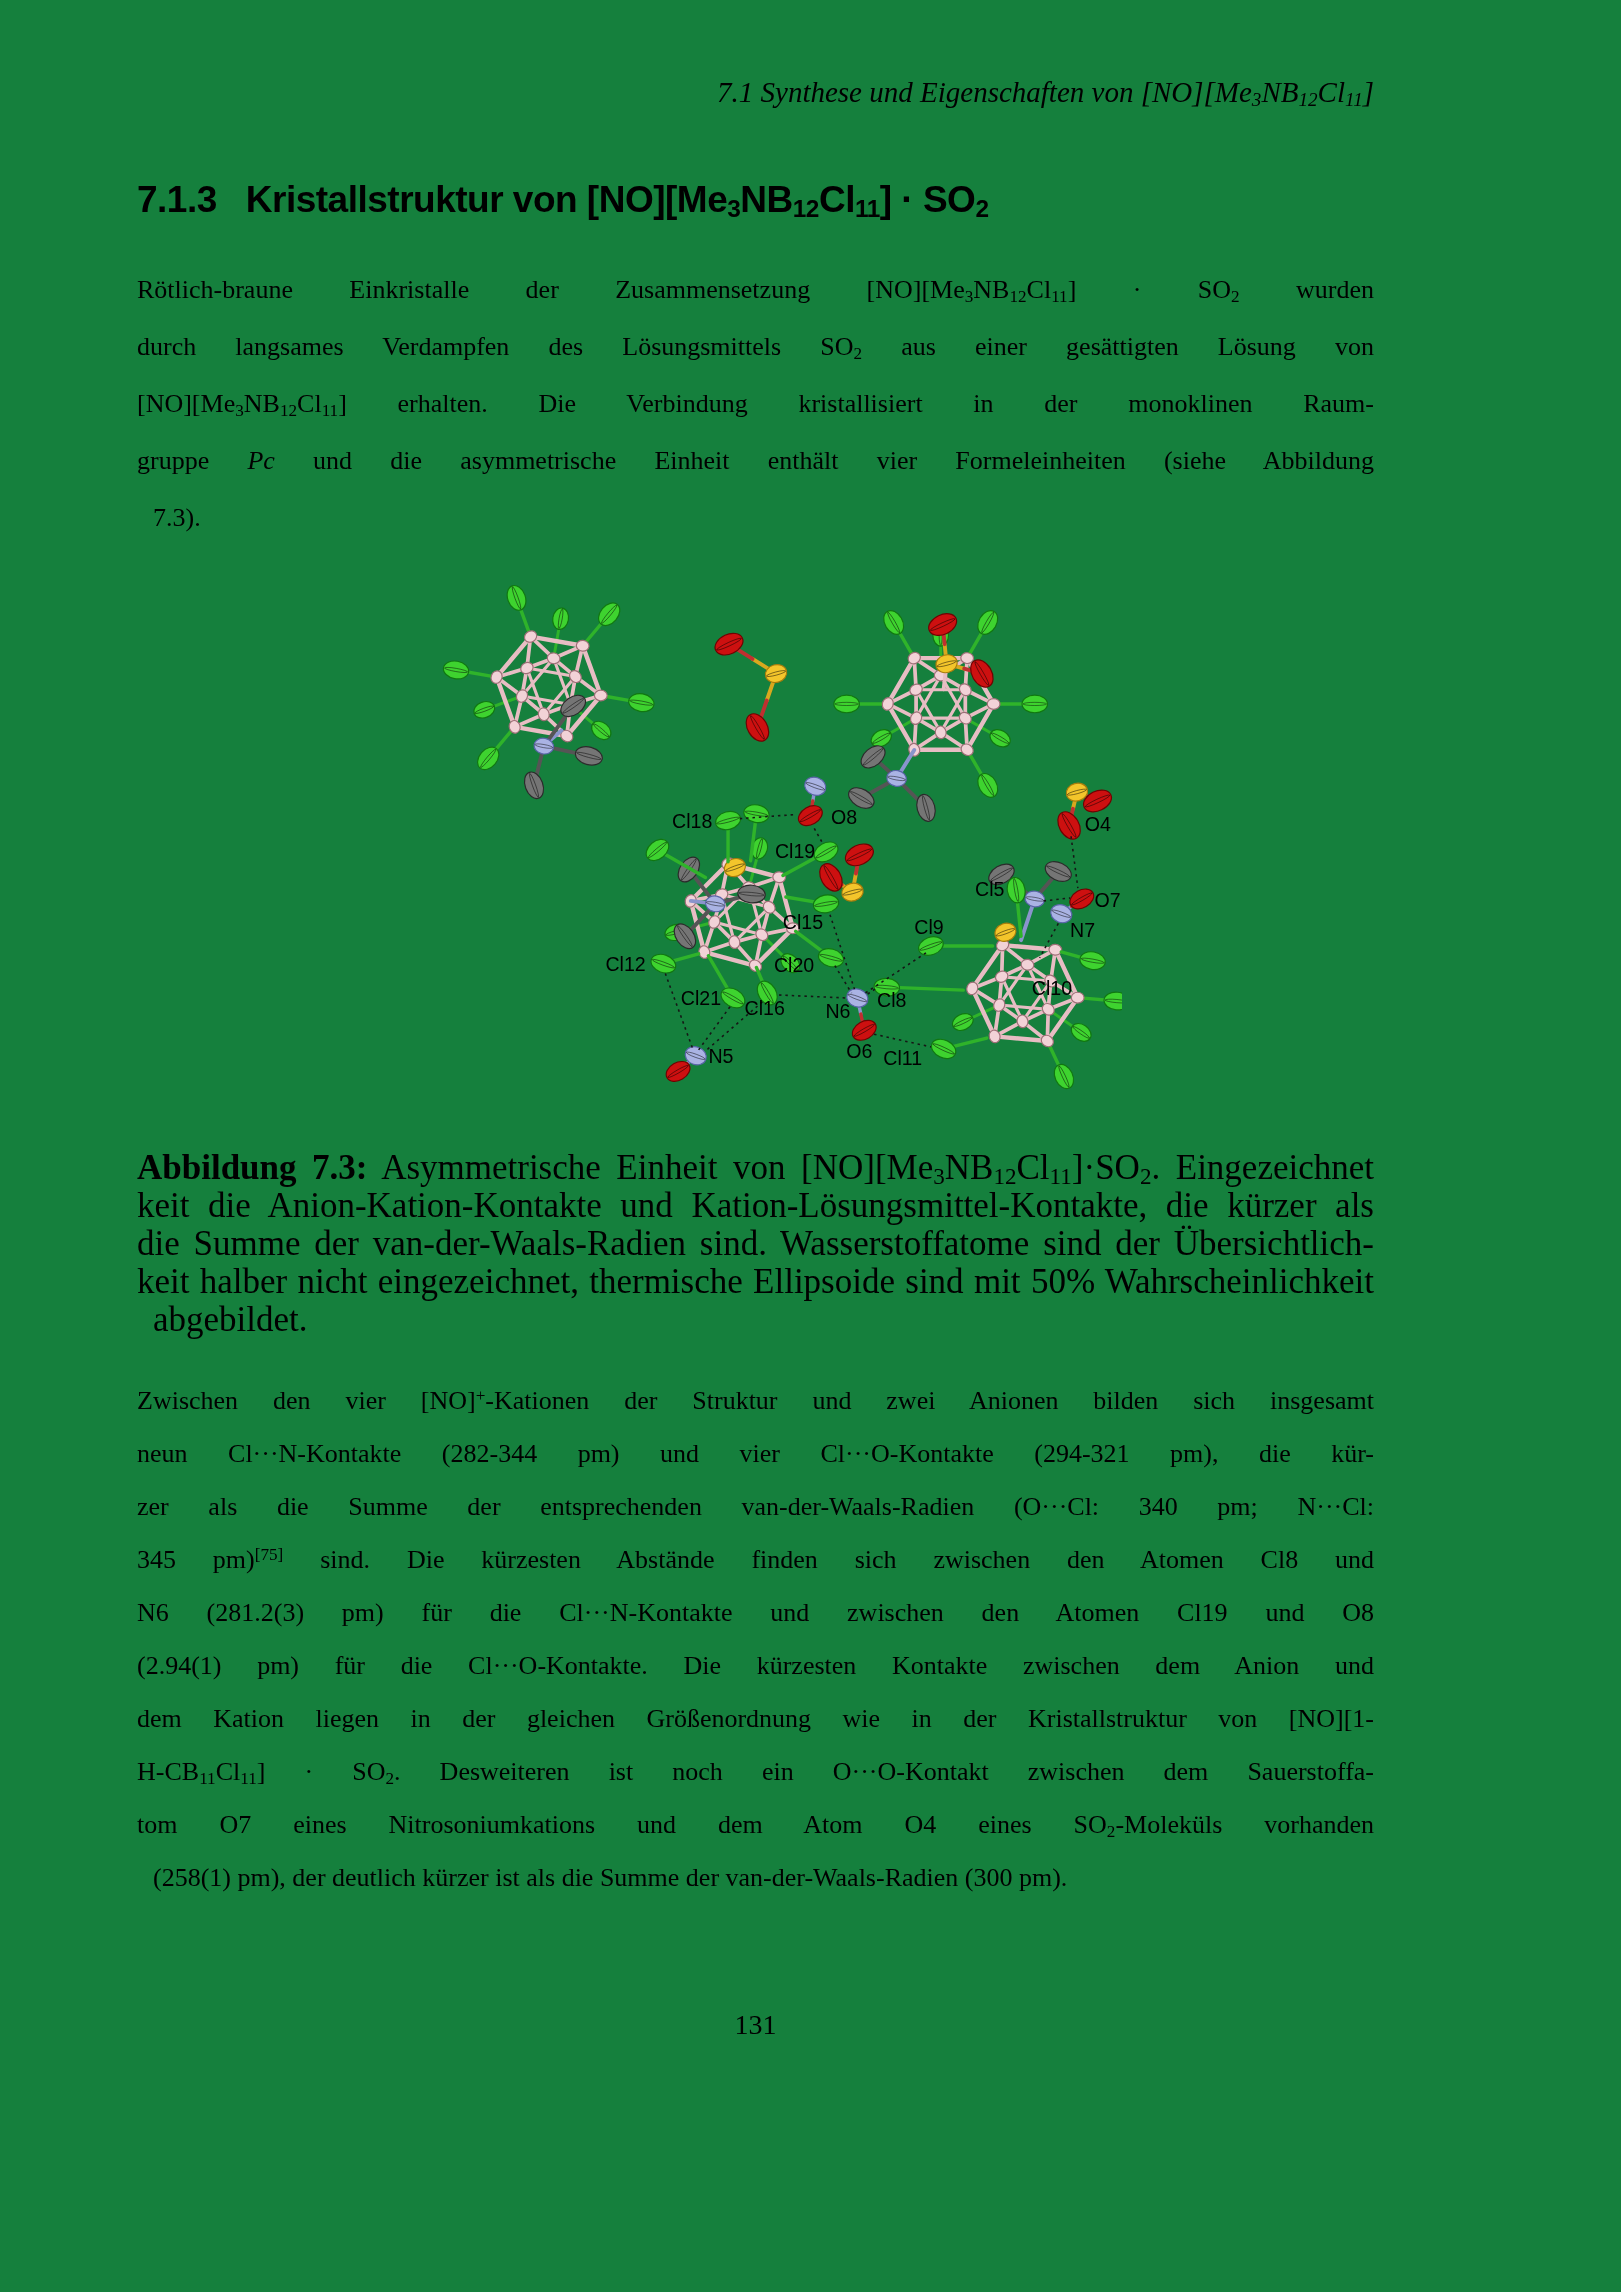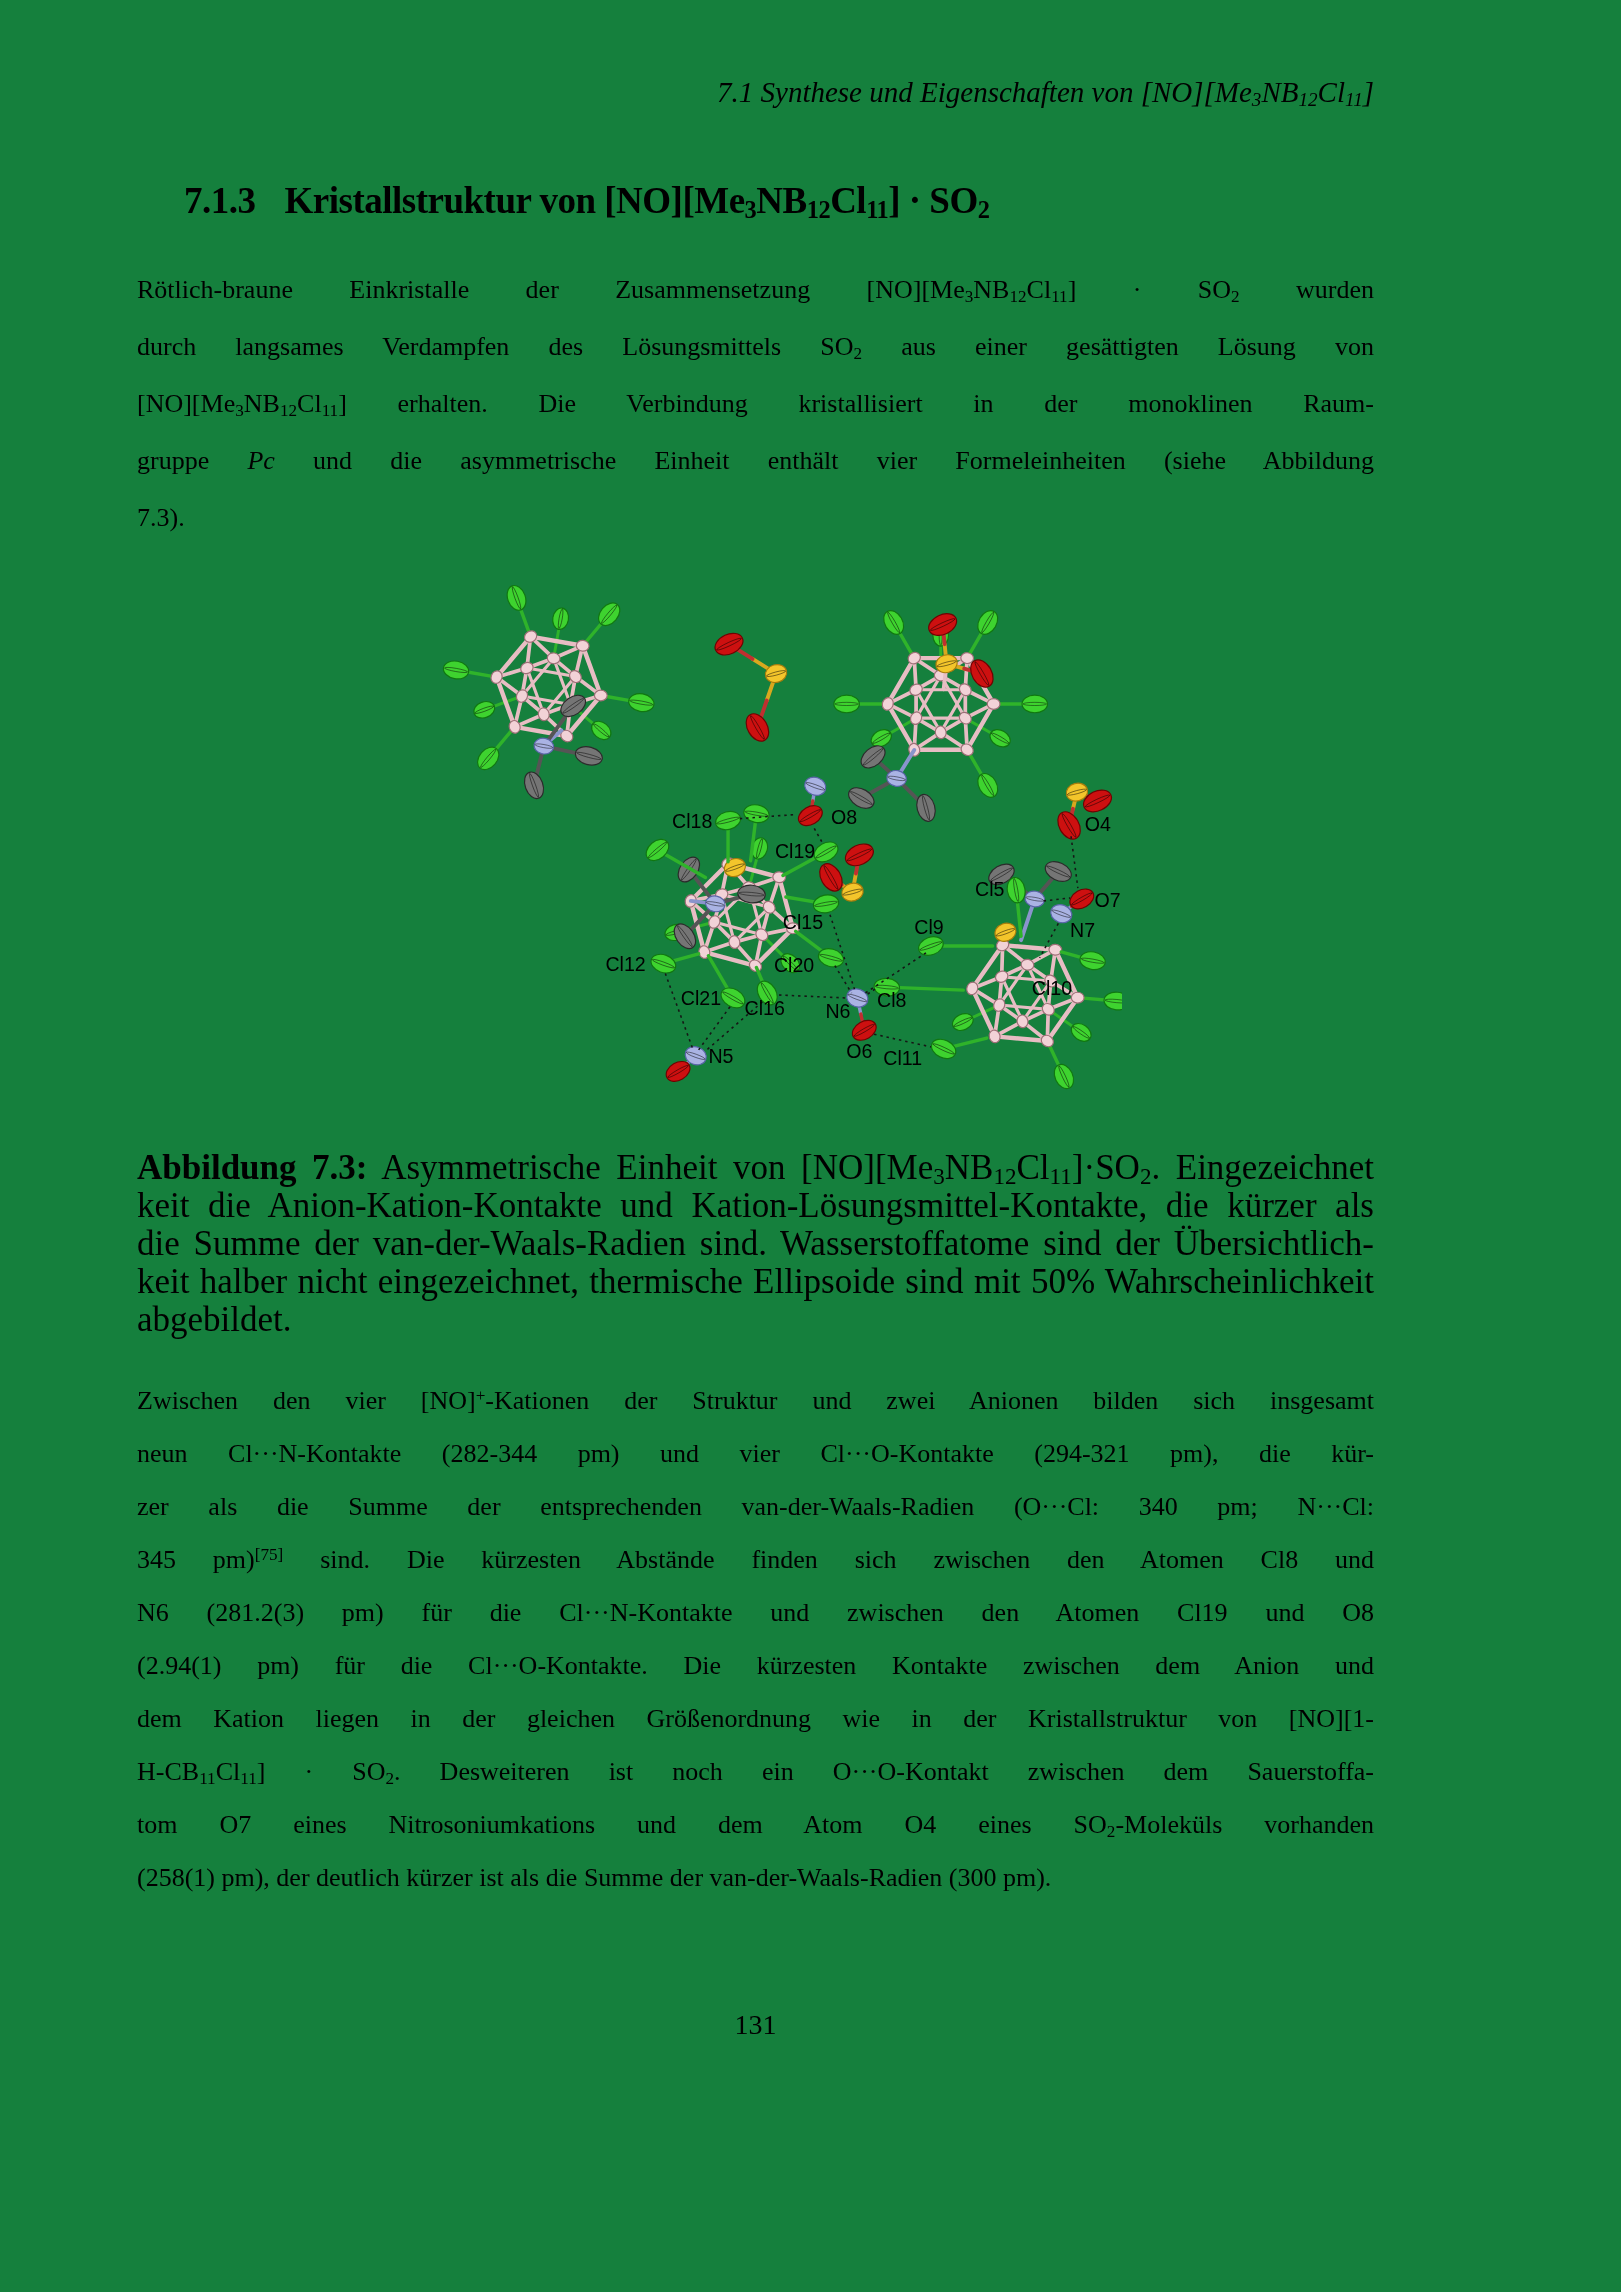--- a/index.html
+++ b/index.html
@@ -1,24 +1,24 @@
 <!DOCTYPE html>
 <html><head>
 <meta charset="utf-8">
 <style>
   html,body{margin:0;padding:0;background:#888;}
   .page{position:relative;width:1621px;height:2293px;background:#15803d;font-family:"Liberation Serif",serif;color:#000;overflow:hidden;}
   .running-header{position:absolute;top:76px;left:137px;width:1237px;text-align:right;font-style:italic;font-size:29px;}
-  .section-heading{position:absolute;top:179px;left:137px;width:1372px;font-family:Liberation Serif, serif;font-weight:bold;font-size:37px;white-space:nowrap;letter-spacing:-0.5px;margin-left:47px;}
+  .section-heading{position:absolute;top:179px;left:137px;width:1372px;font-family:Liberation Sans, sans-serif;font-weight:bold;font-size:37px;white-space:nowrap;letter-spacing:-0.5px;}
   .sec-num{margin-right:29px;}
   .body-par{position:absolute;left:137px;width:1237px;font-size:26px;}
   .par1{top:261px;line-height:57px;}
   .par2{top:1374px;line-height:53px;}
   .jline{text-align:justify;text-align-last:justify;}
-  .jline.last{text-align-last:left;}
+  .jline.last{text-align-last:left;margin-left:16px;}
   .caption{position:absolute;top:1149px;left:137px;width:1237px;font-size:35px;line-height:38px;}
   .caption .jline{text-align:justify;text-align-last:justify;}
   .caption .jline.last{text-align-last:left;}
   sub{font-size:66%;vertical-align:-0.22em;line-height:0;}
   sup{font-size:66%;vertical-align:0.45em;line-height:0;}
   .figure-wrap{position:absolute;left:289px;top:554px;width:833px;height:588px;text-decoration:underline;}
   svg text{font-family:"Liberation Sans",sans-serif;font-size:20px;fill:#000;}
   .page-number{position:absolute;top:2009px;left:137px;width:1237px;text-align:center;font-size:28px;}
 </style>
 </head>

